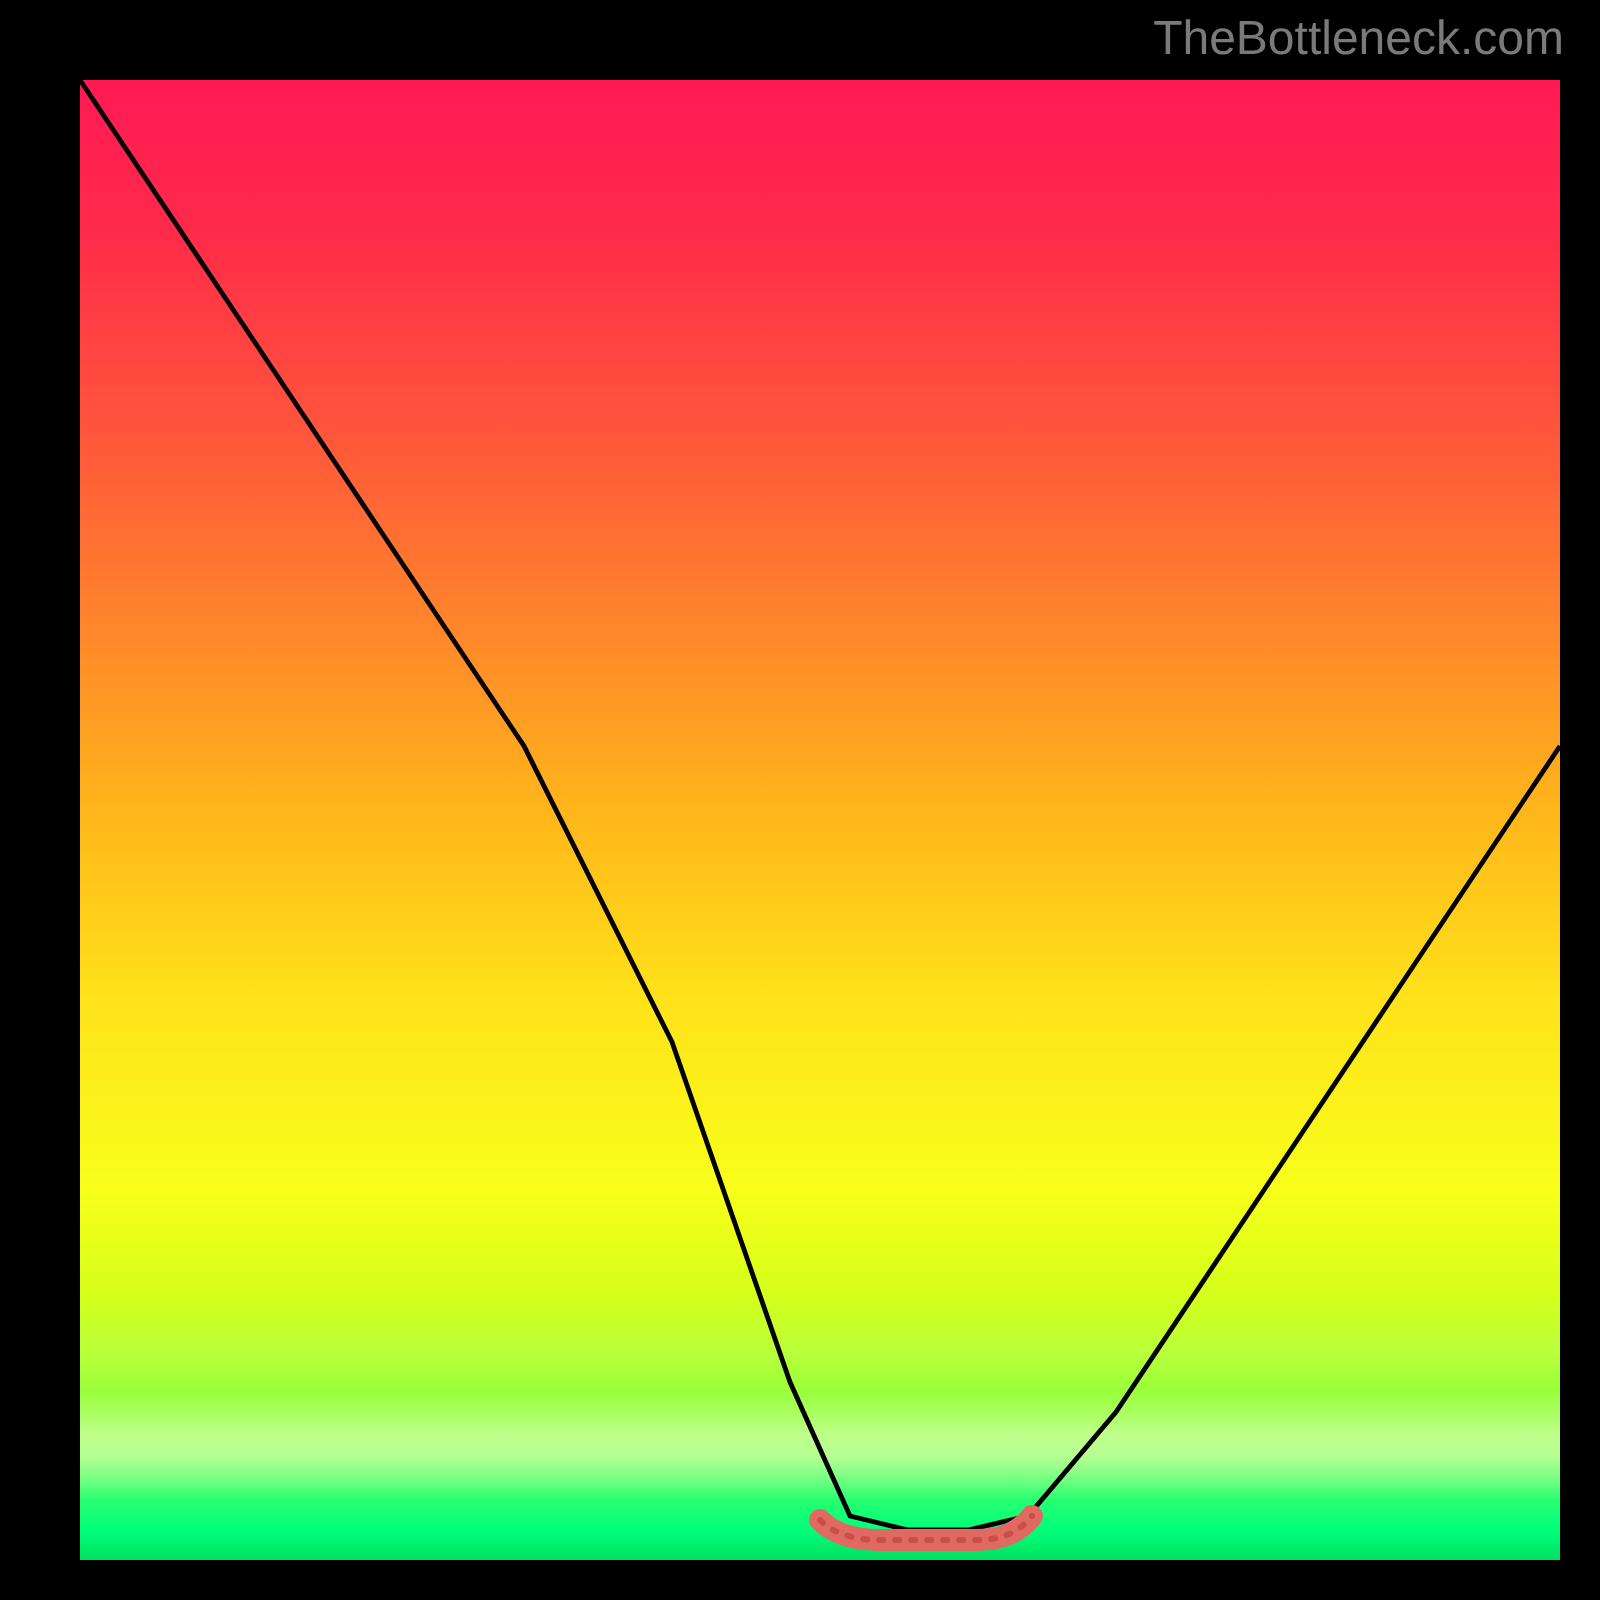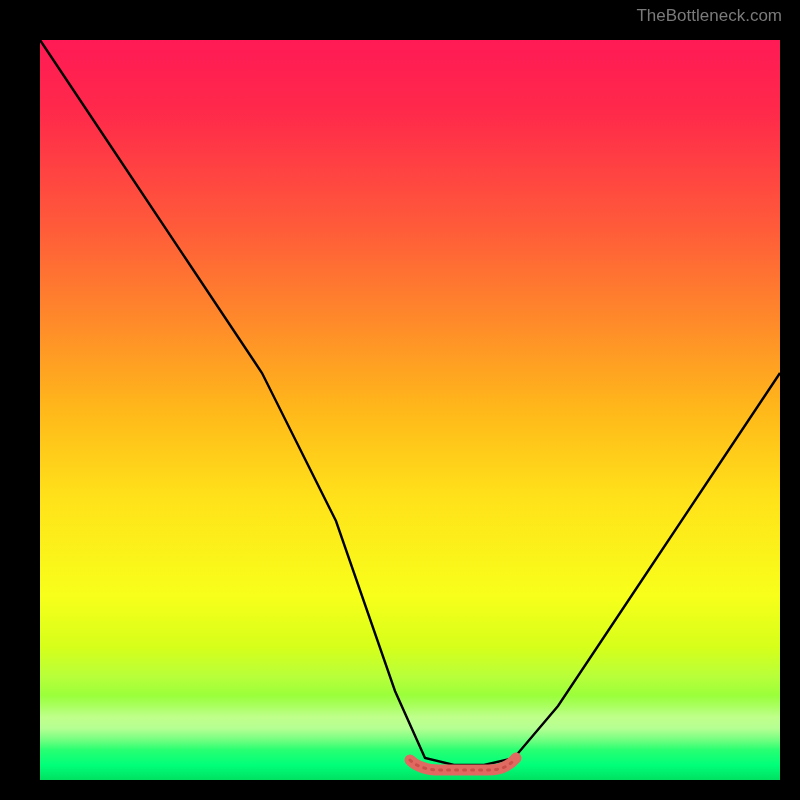--- a/index.html
+++ b/index.html
@@ -37,21 +37,21 @@
       #8aff3a 90%,
       #4dff6a 94%,
       #00ff7a 98%,
       #00e060 100%);
   }
   .watermark {
     position: absolute;
     top: 6px;
     right: 18px;
     color: #7a7a7a;
-    font-size: 17px;
+    font-size: 24px;
     font-weight: 500;
     user-select: none;
   }
   svg.curve {
     position: absolute;
     left: 0;
     top: 0;
     width: 740px;
     height: 740px;
     overflow: visible;

